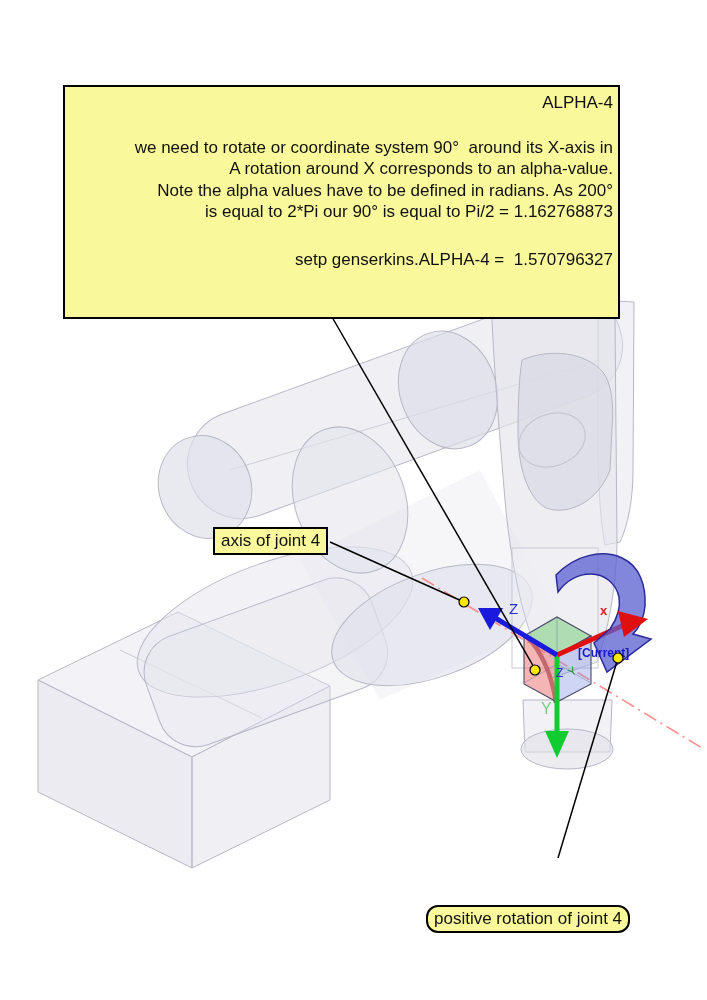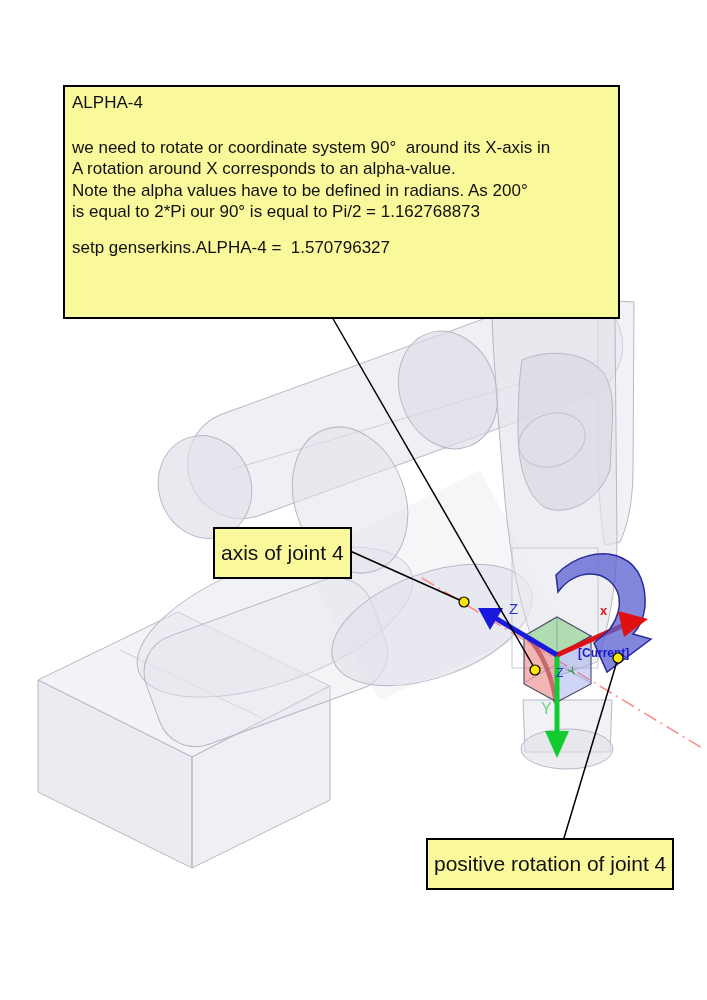--- a/index.html
+++ b/index.html
@@ -1,27 +1,27 @@
 <!DOCTYPE html>
 <html><head>
 <meta charset="utf-8">
 <style>
   html,body{margin:0;padding:0;background:#ffffff;}
   #stage{position:relative;width:707px;height:1000px;background:#ffffff;overflow:hidden;
          font-family:"Liberation Sans", sans-serif;}
   #diagram-svg{position:absolute;left:0;top:0;width:707px;height:1000px;}
   .note-box{position:absolute;left:63px;top:85px;width:541px;height:220px;
             background:#f9f99c;border:2px solid #000;padding:5px 5px 5px 7px;
-            font-size:17px;line-height:21.5px;color:#111;}
+            font-size:17px;line-height:21.5px;color:#111;text-align:right;}
   .note-title{margin-bottom:23px;}
-  .note-cmd{margin-top:14px;}
+  .note-cmd{margin-top:26px;}
   .tag{position:absolute;background:#f9f99c;border:2px solid #000;
-       font-size:21px;line-height:20px;color:#111;padding:14px 6px;white-space:nowrap;}
+       font-size:17px;line-height:20px;color:#111;padding:2px 6px;white-space:nowrap;}
   #axis-tag{left:213px;top:527px;}
-  #rot-tag{left:426px;top:838px;}
+  #rot-tag{left:426px;top:905px;border-radius:12px;}
 </style>
 </head>
 <body>
 
 <div id="stage">
 
 <svg id="diagram-svg" viewBox="0 0 707 1000">
 
   <g stroke="#b7b7c7" stroke-width="1" fill="#e6e6ee">
 

